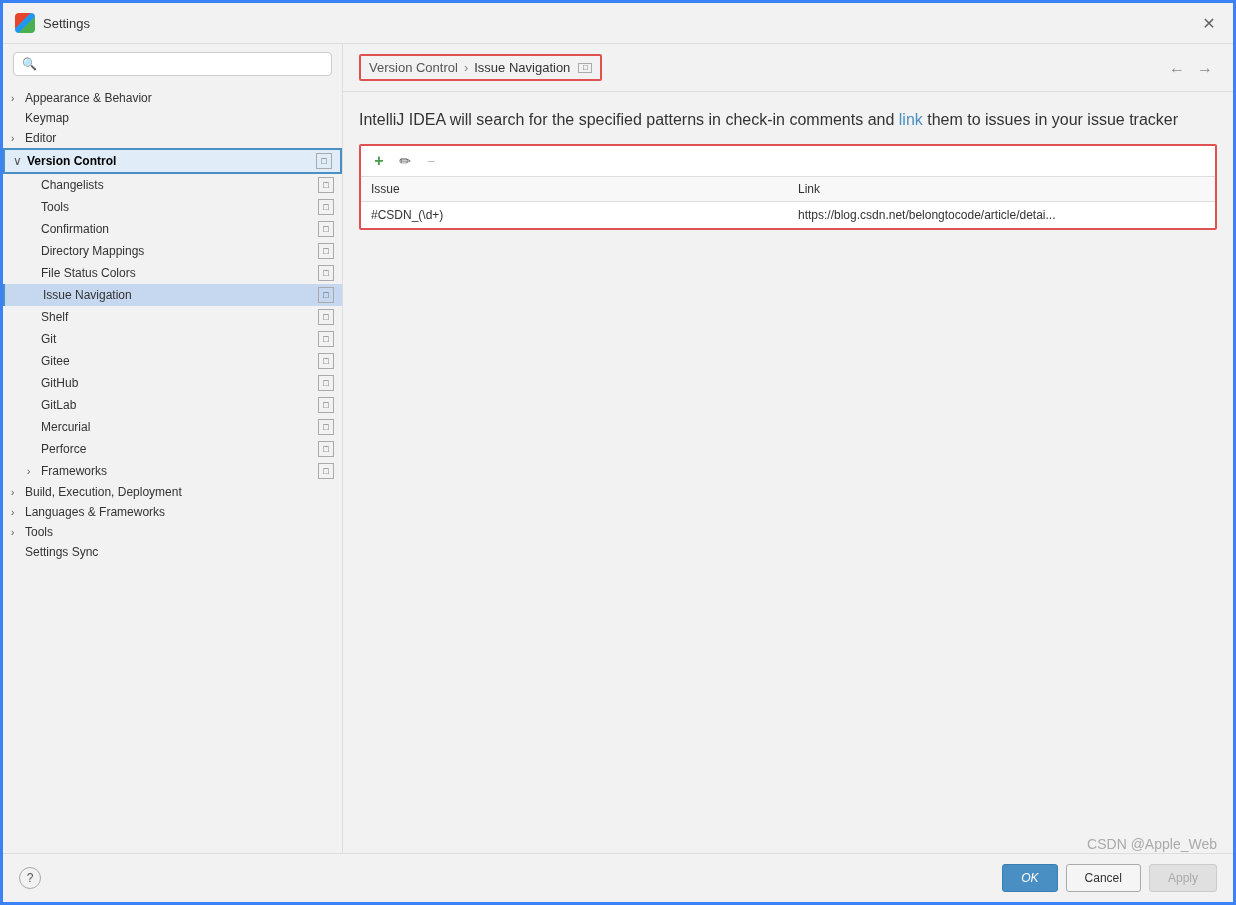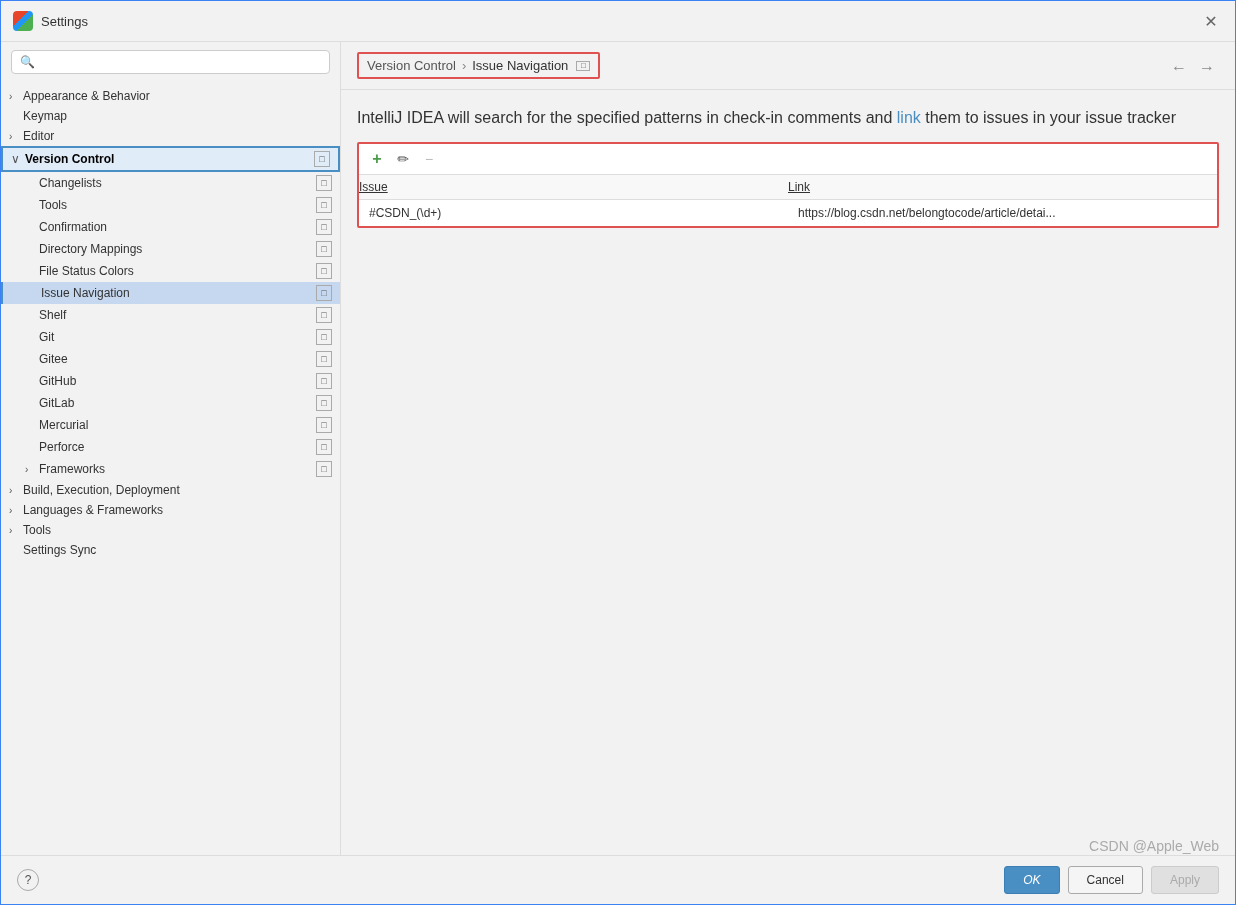--- a/index.html
+++ b/index.html
@@ -1,20 +1,20 @@
 <!DOCTYPE html>
 <html><head>
   <meta charset="utf-8">
   <style>
     * { box-sizing: border-box; margin: 0; padding: 0; font-family: 'Segoe UI', Arial, sans-serif; }
     body { background: #f2f2f2; width: 1236px; height: 905px; overflow: hidden; display: flex; align-items: center; justify-content: center; }
     .dialog {
       width: 1236px; height: 905px;
       background: #3b82f6;
-      border: 1px solid #3b82f6;
+      border: 3px solid #3b82f6;
       display: flex;
       flex-direction: column;
       position: relative;
     }
     .title-bar {
       display: flex; align-items: center;
       padding: 8px 12px;
       background: #f2f2f2;
       border-bottom: 1px solid #ddd;
       flex-shrink: 0;
@@ -127,25 +127,24 @@
       border-bottom: 1px solid #ddd;
     }
     .toolbar-btn {
       font-size: 14px; cursor: pointer; color: #555;
       width: 20px; height: 20px;
       display: flex; align-items: center; justify-content: center;
     }
     .toolbar-btn.disabled { color: #bbb; cursor: default; }
     table { width: 100%; border-collapse: collapse; font-size: 12px; }
     th {
-      text-align: left; padding: 5px 0;
+      text-align: left; padding: 5px 10px;
       border-bottom: 1px solid #ddd;
       font-weight: 500; color: #333;
       background: #f8f8f8;
-      text-decoration: underline;
     }
     td { padding: 6px 10px; color: #333; }
     
     .dialog-footer {
       display: flex; align-items: center; justify-content: flex-end;
       padding: 10px 16px;
       border-top: 1px solid #ddd;
       background: #f2f2f2;
       flex-shrink: 0;
       gap: 8px;

